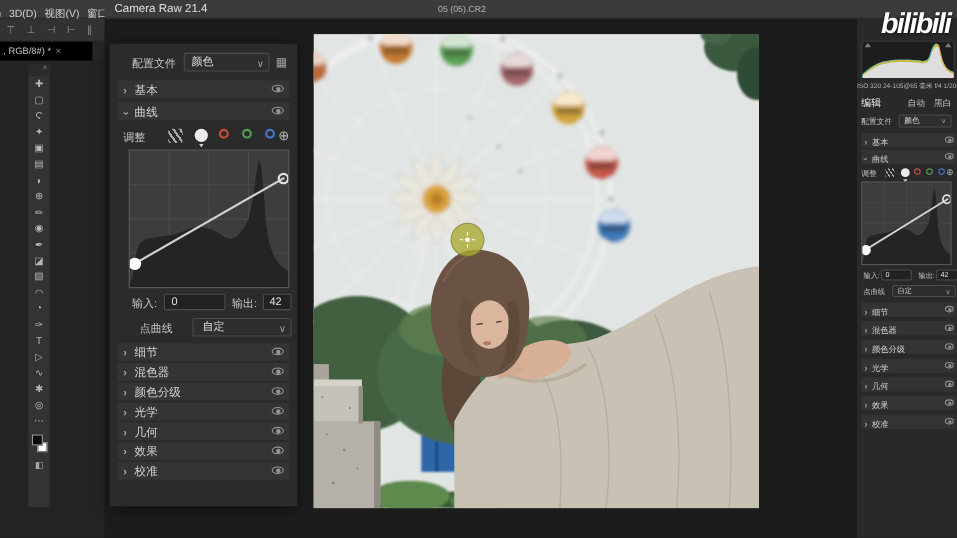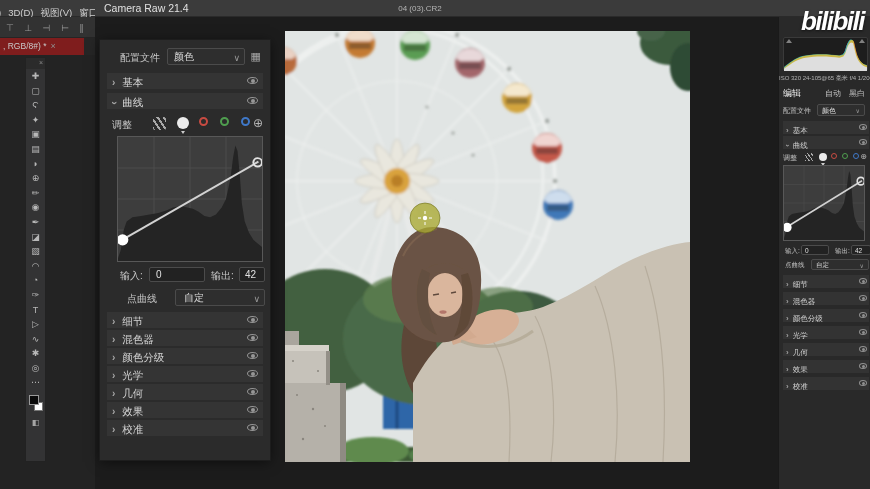--- a/index.html
+++ b/index.html
@@ -12,21 +12,21 @@
   .menubar { position:absolute; left:0; top:0; width:95px; height:17px; overflow:hidden; white-space:nowrap; }
   .menubar-inner { position:absolute; left:-30px; top:2px; }
   .menu-item { font-size:9.5px; color:#cfcfcf; margin-right:7px; }
   .acr-title { position:absolute; left:104px; top:2px; font-size:10.5px; color:#e0e0e0; }
   .acr-filename { position:absolute; left:340px; top:4px; width:160px; text-align:center; font-size:8px; color:#b5b5b5; }
 
   
   .optionsbar { position:absolute; left:0; top:17px; width:95px; height:21px; background:#323232; border-bottom:1px solid #252525; z-index:4; }
   .opt-ic { display:inline-block; font-size:9px; color:#9a9a9a; margin:5px 0 0 6px; }
   .tabrow { position:absolute; left:0; top:38px; width:95px; height:17px; background:#262626; z-index:4; }
-  .doc-tab { position:absolute; left:0; top:0; height:17px; width:84px; background:#7f1d1d; color:#c9c9c9; font-size:8.5px; line-height:17px; padding-left:3px; white-space:nowrap; overflow:hidden; }
+  .doc-tab { position:absolute; left:0; top:0; height:17px; width:84px; background:#000000; color:#c9c9c9; font-size:8.5px; line-height:17px; padding-left:3px; white-space:nowrap; overflow:hidden; }
   .doc-tab .close { color:#8f8f8f; margin-left:4px; font-size:9px; }
   .ps-canvas { position:absolute; left:0; top:55px; width:95px; height:434px; background:#232323; z-index:3; }
 
   
   .toolbar { position:absolute; left:25px; top:57px; width:21px; height:405px; background:#333334; border:1px solid #222; z-index:4; }
   .toolbar-head { height:11px; background:#2b2b2b; color:#8a8a8a; font-size:7px; text-align:right; padding:1px 2px 0 0; }
   .tool { display:block; width:100%; height:14.6px; text-align:center; font-size:9px; color:#b8b8b8; line-height:14px; }
   .swatches { position:relative; width:100%; height:24px; margin-top:2px; }
   .sw-bg { position:absolute; left:8px; top:10px; width:9px; height:9px; background:#fff; border:1px solid #777; }
   .sw-fg { position:absolute; left:3px; top:3px; width:10px; height:10px; background:#0a0a0a; border:1px solid #999; }
@@ -101,21 +101,21 @@
 
   <div class="stage"></div>
 
   <div class="topbar">
     <div class="menubar">
       <div class="menubar-inner">
         <span class="menu-item">滤镜(T)</span><span class="menu-item">3D(D)</span><span class="menu-item">视图(V)</span><span class="menu-item">窗口(W)</span>
       </div>
     </div>
     <span class="acr-title">Camera Raw 21.4</span>
-    <span class="acr-filename">04 (03).CR2</span>
+    <span class="acr-filename">05 (05).CR2</span>
   </div>
 
   <div class="optionsbar">
     <span class="opt-ic">⊤</span>
     <span class="opt-ic">⊥</span>
     <span class="opt-ic">⊣</span>
     <span class="opt-ic">⊢</span>
     <span class="opt-ic">∥</span>
   </div>
 

